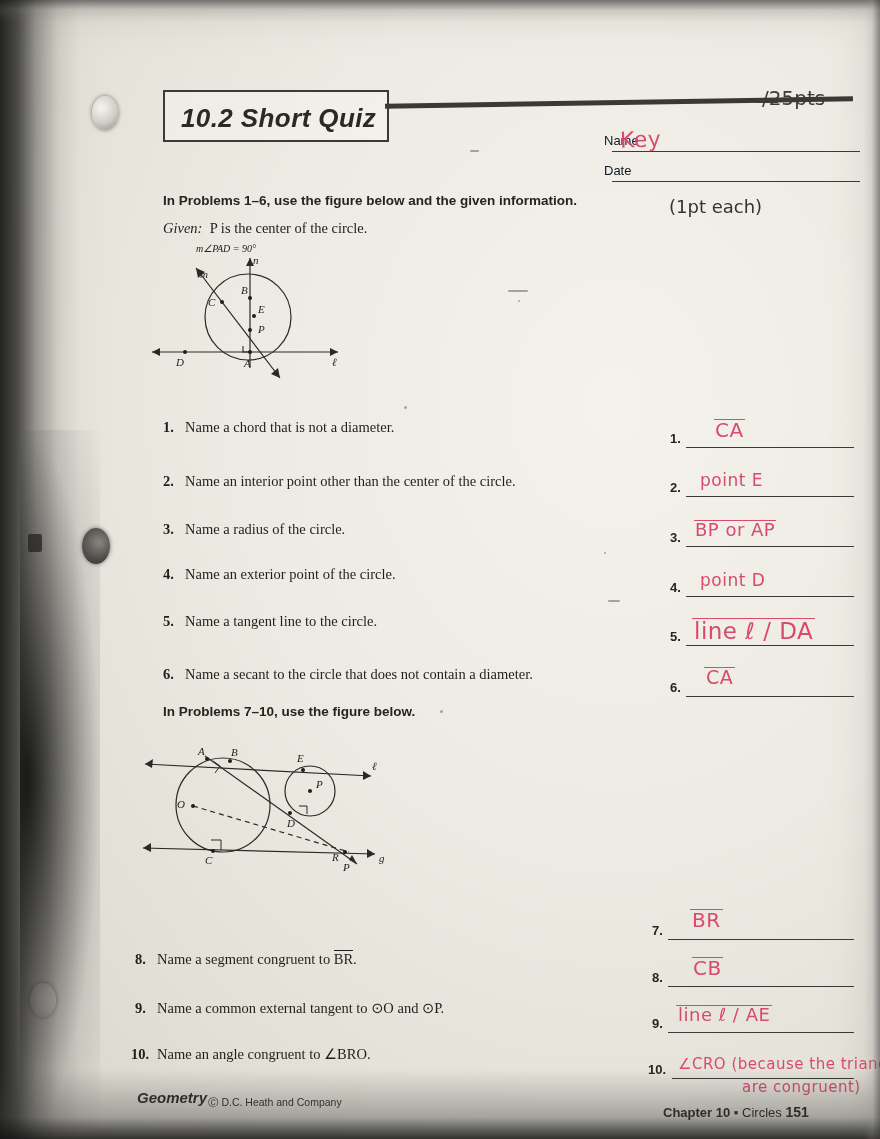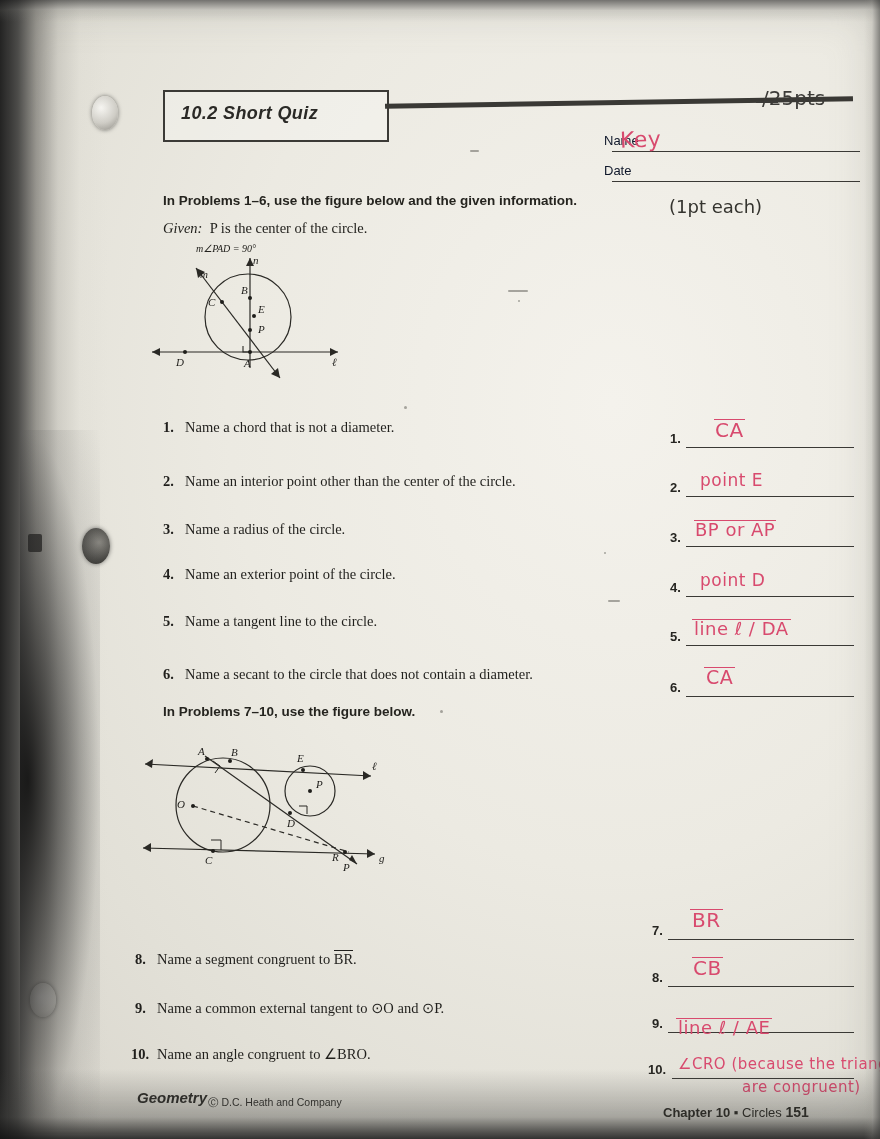--- a/index.html
+++ b/index.html
@@ -116,21 +116,21 @@
     width: 222px; height: 48px;
     border: 2px solid #3b3a36;
     background: rgba(250,249,245,0.35);
   }
   .title-text {
     position: absolute;
     left: 16px; top: 11px;
     font-family: "Liberation Sans", sans-serif;
     font-weight: bold;
     font-style: italic;
-    font-size: 18px;
+    font-size: 26px;
     color: #2a2926;
     letter-spacing: 0.4px;
   }
   .rule-thick {
     position: absolute;
     left: 385px; top: 100px;
     width: 468px; height: 5px;
     background: #3a3935;
     transform: rotate(-0.9deg);
   }
@@ -369,21 +369,21 @@
     <div class="ans" style="left:670px; top:530px;">3.</div>
     <div class="ansline" style="left:686px; top:546px; width:168px;"></div>
     <div class="hand" style="left:694px; top:519px; font-size:18px;"><span class="ov">BP or AP</span></div>
 
     <div class="ans" style="left:670px; top:580px;">4.</div>
     <div class="ansline" style="left:686px; top:596px; width:168px;"></div>
     <div class="hand" style="left:700px; top:570px; font-size:17px;">point D</div>
 
     <div class="ans" style="left:670px; top:629px;">5.</div>
     <div class="ansline" style="left:686px; top:645px; width:168px;"></div>
-    <div class="hand" style="left:692px; top:618px; font-size:18px;"><span class="arrowbar">line ℓ / DA</span></div>
+    <div class="hand" style="left:692px; top:618px; font-size:23px;"><span class="arrowbar">line ℓ / DA</span></div>
 
     <div class="ans" style="left:670px; top:680px;">6.</div>
     <div class="ansline" style="left:686px; top:696px; width:168px;"></div>
     <div class="hand" style="left:704px; top:666px; font-size:19px;"><span class="arrowbar">CA</span></div>
 
     <div class="instr instr2">In Problems 7–10, use the figure below.</div>
 
     <svg class="fig" style="left:135px; top:728px;" width="270" height="145" viewBox="0 0 270 145">
       <g stroke="#2a2925" fill="none" stroke-width="1.2">
 
@@ -446,21 +446,21 @@
     <div class="ans" style="left:652px; top:923px;">7.</div>
     <div class="ansline" style="left:668px; top:939px; width:186px;"></div>
     <div class="hand" style="left:690px; top:908px; font-size:20px;"><span class="arrowbar">BR</span></div>
 
     <div class="ans" style="left:652px; top:970px;">8.</div>
     <div class="ansline" style="left:668px; top:986px; width:186px;"></div>
     <div class="hand" style="left:692px; top:956px; font-size:20px;"><span class="ov">CB</span></div>
 
     <div class="ans" style="left:652px; top:1016px;">9.</div>
     <div class="ansline" style="left:668px; top:1032px; width:186px;"></div>
-    <div class="hand" style="left:676px; top:1004px; font-size:18px;margin-top:13px;"><span class="arrowbar">line ℓ / AE</span></div>
+    <div class="hand" style="left:676px; top:1004px; font-size:18px;"><span class="arrowbar">line ℓ / AE</span></div>
 
     <div class="ans" style="left:648px; top:1062px;">10.</div>
     <div class="ansline" style="left:672px; top:1078px; width:182px;"></div>
     <div class="hand small" style="left:678px; top:1055px; font-size:15px;">∠CRO (because the triangles</div>
     <div class="hand small" style="left:742px; top:1078px; font-size:15px;">are congruent)</div>
 
     <div class="footer-left">Geometry</div>
     <div class="footer-cr">Ⓒ D.C. Heath and Company</div>
     <div class="footer-right">
       <b>Chapter 10</b>

